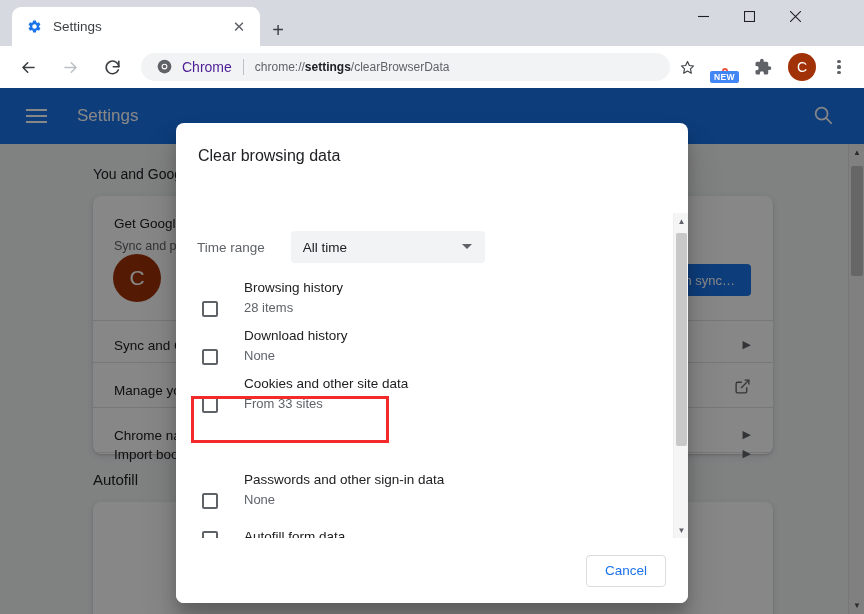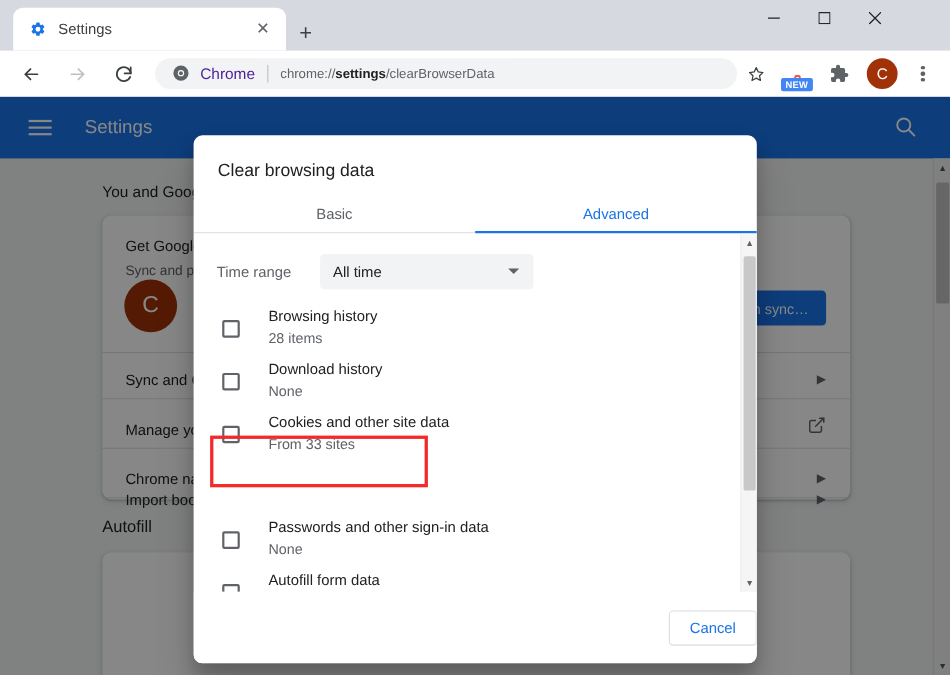--- a/index.html
+++ b/index.html
@@ -274,21 +274,21 @@
   #timerange-caret {
     position: absolute; right: 13px; top: 13px;
     width: 0; height: 0;
     border-left: 5px solid transparent;
     border-right: 5px solid transparent;
     border-top: 5.5px solid #5f6368;
   }
 
   .cb-item {
     position: absolute; left: 0; width: 470px;
-    display: flex; align-items: flex-start;
+    display: flex; align-items: flex-end;
   }
   .cb-box {
     margin-left: 26px; margin-top: 13px;
     width: 16px; height: 16px; flex: 0 0 auto;
     border: 2px solid #5f6368; border-radius: 2px;
     background: #ffffff;
   }
   .cb-box.checked {
     background: #1a73e8; border-color: #1a73e8;
     display: flex; align-items: center; justify-content: center;
@@ -325,21 +325,21 @@
   #dlg-sb-down { bottom: 0; }
   #dlg-sb-thumb {
     position:absolute; left:2px; top: 20px; width:11px; height:213px;
     background:#c8c8c8; border-radius:2px;
   }
 
   #dlg-footer {
     position: absolute; left: 0; bottom: 0; width: 512px; height: 65px;
     background: #ffffff;
     display: flex; align-items: center; justify-content: flex-end;
-    gap: 12px;
+    padding-right: 22px; gap: 12px;
   }
   #btn-cancel {
     height: 32px; padding: 0 18px;
     background: #ffffff; color: #1a73e8;
     border: 1px solid #dadce0; border-radius: 4px;
     font-size: 13.5px; font-weight: 500;
     font-family: "Liberation Sans", sans-serif;
     display: flex; align-items: center;
   }
   #btn-clear {
@@ -509,24 +509,20 @@
       <div id="page-sb-thumb"></div>
       <div id="page-sb-down">▼</div>
     </div>
   </div>
 
   <div id="scrim"></div>
 
   <div id="dialog">
     <div id="dlg-title">Clear browsing data</div>
 
-    <div id="dlg-tabs">
-      <div class="dlg-tab">Basic</div>
-      <div class="dlg-tab active">Advanced</div>
-    </div>
 
     <div id="dlg-scroll-area">
       <div id="timerange-row">
         <span id="timerange-label">Time range</span>
         <div id="timerange-select">
           <span id="timerange-value">All time</span>
           <span id="timerange-caret"></span>
         </div>
       </div>
 

